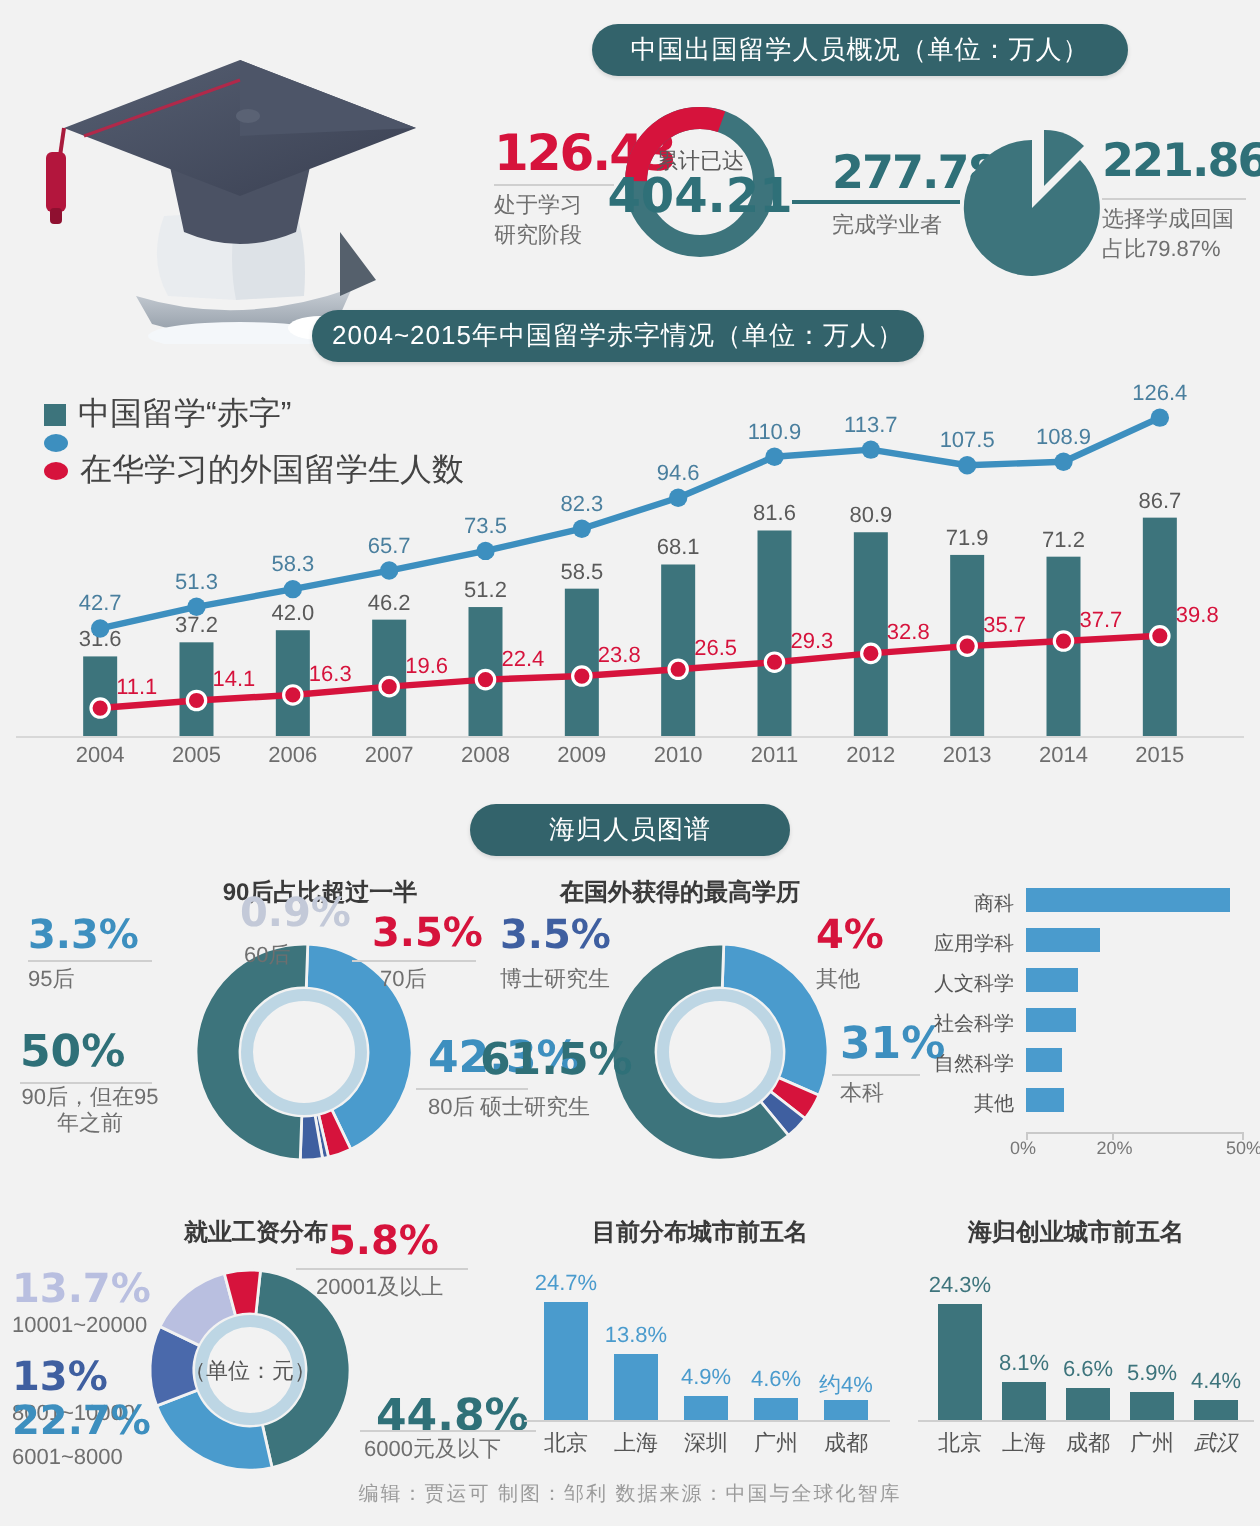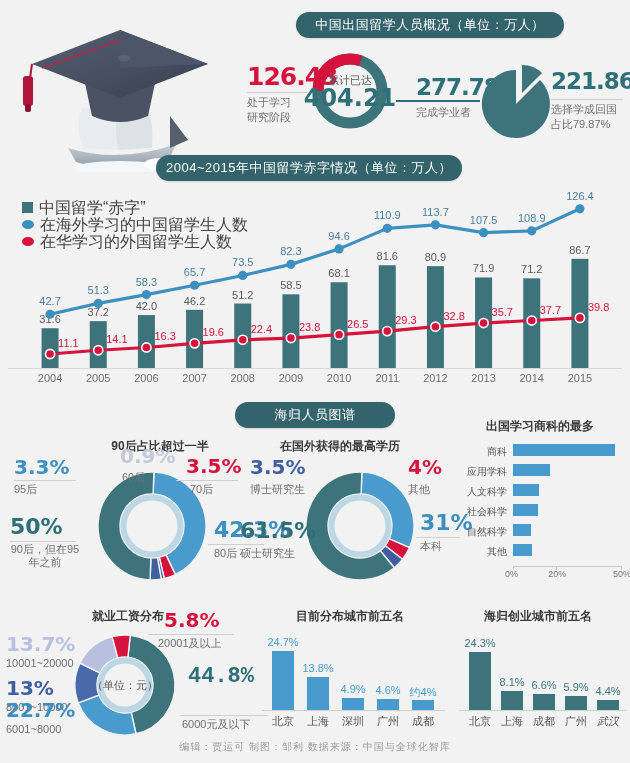--- a/index.html
+++ b/index.html
@@ -142,21 +142,20 @@
 
   <div class="pill" style="left:156px;top:155px;width:306px;height:26px;">2004~2015年中国留学赤字情况（单位：万人）</div>
 
   <div class="legend">
     <div class="row">
       <span class="sw"></span>
       <span>中国留学“赤字”</span>
     </div>
     <div class="row">
       <span class="dotblue"></span>
-      <span>在海外学习的中国留学生人数</span>
     </div>
     <div class="row">
       <span class="dotred"></span>
       <span>在华学习的外国留学生人数</span>
     </div>
   </div>
 
   <div style="position:absolute;left:8px;top:170px;width:614px;height:200px;">
     <svg id="trendsvg" width="614" height="200" viewBox="0 0 614 200">
         <rect x="33.58333333333333" y="158.2074074074074" width="17" height="39.7925925925926" fill="#3d747c"></rect>
@@ -327,21 +326,20 @@
   <div class="num red" style="position:absolute;left:408px;top:455px;font-size:20px;">4%</div>
   <div class="sub" style="position:absolute;left:408px;top:482px;">其他</div>
 
   <div class="num blue" style="position:absolute;left:420px;top:510px;font-size:22px;">31%</div>
   <div class="leader" style="left:416px;top:537px;width:44px;"></div>
   <div class="sub" style="position:absolute;left:420px;top:539px;">本科</div>
 
   <div class="num teal" style="position:absolute;left:240px;top:518px;font-size:22px;">61.5%</div>
   <div class="sub" style="position:absolute;left:240px;top:546px;">硕士研究生</div>
 
-  <div class="chart-title" style="left:460px;top:418px;width:160px;">出国学习商科的最多</div>
   <div id="majors" style="position:absolute;left:455px;top:438px;width:172px;height:145px;">
       <div class="hcat" style="left: 0px; top: 7px; width: 52px;">商科</div>
       <div class="hbar" style="left: 58px; top: 6px; width: 101.52px; background: rgb(74, 155, 205);"></div>
       <div class="hcat" style="left: 0px; top: 27px; width: 52px;">应用学科</div>
       <div class="hbar" style="left: 58px; top: 26px; width: 36.72px; background: rgb(74, 155, 205);"></div>
       <div class="hcat" style="left: 0px; top: 47px; width: 52px;">人文科学</div>
       <div class="hbar" style="left: 58px; top: 46px; width: 25.92px; background: rgb(74, 155, 205);"></div>
       <div class="hcat" style="left: 0px; top: 67px; width: 52px;">社会科学</div>
       <div class="hbar" style="left: 58px; top: 66px; width: 24.84px; background: rgb(74, 155, 205);"></div>
       <div class="hcat" style="left: 0px; top: 87px; width: 52px;">自然科学</div>
@@ -391,21 +389,21 @@
   <div class="num dkblue" style="position:absolute;left:6px;top:676px;font-size:20px;color:#3f5fa0;">13%</div>
   <div class="sub" style="position:absolute;left:6px;top:701px;text-align:right;">8001~10000</div>
 
   <div class="num blue" style="position:absolute;left:6px;top:698px;font-size:20px;">22.7%</div>
   <div class="sub" style="position:absolute;left:6px;top:723px;">6001~8000</div>
 
   <div class="num red" style="position:absolute;left:164px;top:608px;font-size:20px;">5.8%</div>
   <div class="leader" style="left:148px;top:634px;width:86px;"></div>
   <div class="sub" style="position:absolute;left:158px;top:636px;">20001及以上</div>
 
-  <div class="num teal" style="position:absolute;left:188px;top:664px;font-size:22px;font-family:Liberation Mono, monospace;">44.8%</div>
+  <div class="num teal" style="position:absolute;left:188px;top:696px;font-size:22px;">44.8%</div>
   <div class="leader" style="left:180px;top:715px;width:88px;"></div>
   <div class="sub" style="position:absolute;left:182px;top:717px;">6000元及以下</div>
 
   <div class="chart-title" style="left:270px;top:608px;width:160px;">目前分布城市前五名</div>
   <div id="cities" style="position:absolute;left:258px;top:626px;width:186px;height:110px;">
       <div style="position: absolute; left: 14px; top: 25.1px; width: 22px; height: 58.9px; background: rgb(74, 155, 205);"></div>
       <div class="vval" style="position: absolute; left: 7.5px; top: 10.1px; width: 35px; color: rgb(74, 155, 205);">24.7%</div>
       <div class="vcat" style="position: absolute; left: 7.5px; top: 88px; width: 35px;">北京</div>
       <div style="position: absolute; left: 49px; top: 51.0923px; width: 22px; height: 32.9077px; background: rgb(74, 155, 205);"></div>
       <div class="vval" style="position: absolute; left: 42.5px; top: 36.0923px; width: 35px; color: rgb(74, 155, 205);">13.8%</div>

